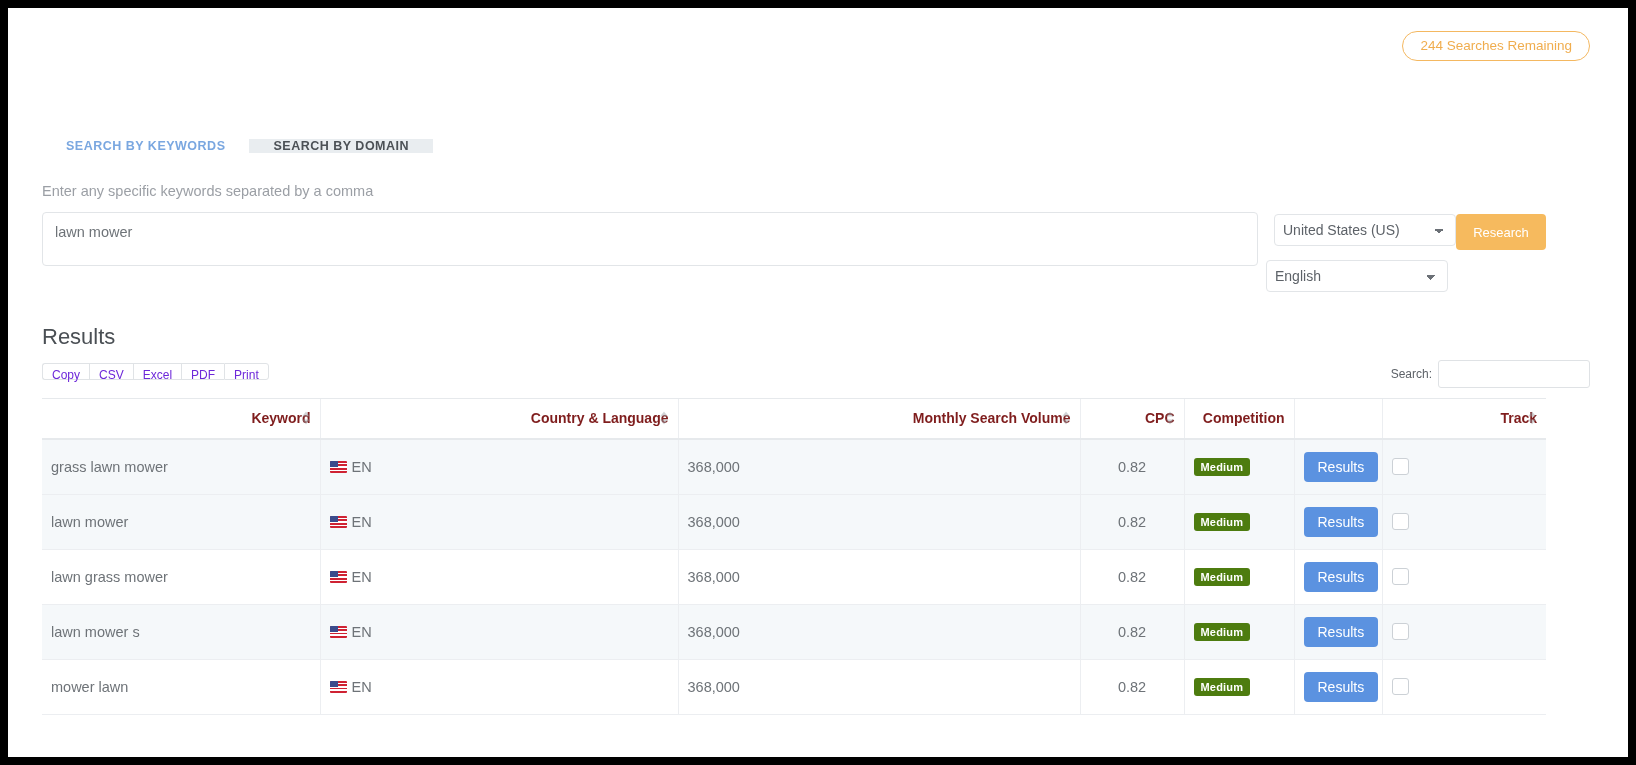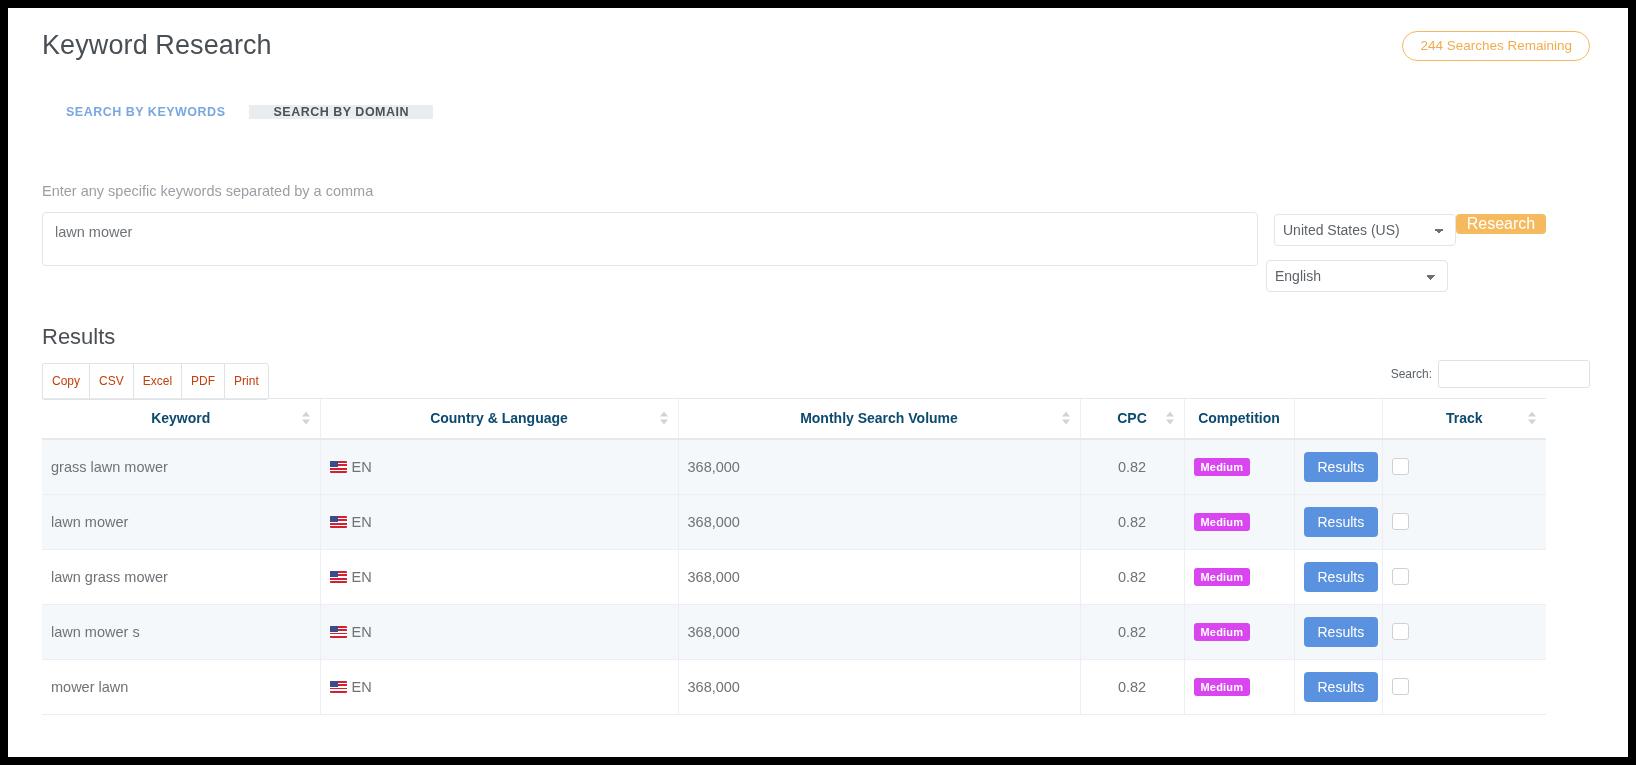--- a/index.html
+++ b/index.html
@@ -51,21 +51,21 @@
     background: #fff;
     white-space: nowrap;
   }
 
   
   .tabs {
     position: absolute;
     left: 8px;
     top: 97px;
     display: flex;
-    align-items: flex-start;
+    align-items: flex-end;
     height: 48px;
   }
   .tab {
     display: flex;
     align-items: center;
     padding: 0 24px;
     font-size: 12.5px;
     font-weight: 700;
     letter-spacing: .5px;
     cursor: pointer;
@@ -125,53 +125,53 @@
     background-size: 5px 5px, 5px 5px;
     background-repeat: no-repeat;
   }
   .select-country { top: 206px; margin-left: 8px; }
   .select-language { top: 252px; }
   .research-btn {
     position: absolute;
     left: 1422px;
     top: 206px;
     width: 90px;
-    height: 20px;
+    height: 36px;
     background: #f6ba5e;
     border: none;
     border-radius: 4px;
     color: #ffffff;
-    font-size: 16px;
+    font-size: 13px;
     cursor: pointer;
     font-family: "Liberation Sans", sans-serif;
   }
 
   
   .results-title {
     position: absolute;
     left: 8px;
     top: 316px;
     font-size: 22px;
     color: #4a4f54;
     font-weight: 400;
   }
   .export-group {
     position: absolute;
     left: 8px;
     top: 355px;
     display: flex;
   }
   .export-btn {
-    height: 37px;
+    height: 17px;
     line-height: 23px;
     padding: 0 9px;
     border: 1px solid #e0e3e6;
     border-right: none;
     background: #fff;
-    color: #c2410c;
+    color: #6d28d9;
     font-size: 12px;
     cursor: pointer;
     font-family: "Liberation Sans", sans-serif;
   }
   .export-btn:first-child { border-radius: 3px 0 0 3px; }
   .export-btn:last-child { border-right: 1px solid #e0e3e6; border-radius: 0 3px 3px 0; }
 
   .search-filter {
     position: absolute;
     right: 12px;
@@ -202,24 +202,24 @@
     left: 8px;
     top: 390px;
     width: 1504px;
   }
   table.kw {
     width: 1504px;
     border-collapse: collapse;
     table-layout: fixed;
   }
   table.kw th {
-    text-align: center;
+    text-align: right;
     font-size: 14px;
     font-weight: 700;
-    color: #0c4a6e;
+    color: #7f1d1d;
     padding: 10px 9px;
     border-top: 1px solid #e6e9ec;
     border-bottom: 2px solid #e6e9ec;
     border-left: 1px solid #eceef1;
     position: relative;
     vertical-align: middle;
     height: 40px;
   }
   table.kw th:first-child { border-left: none; }
   table.kw td {
@@ -277,21 +277,21 @@
     content: "";
     position: absolute;
     left: 0; top: 0;
     width: 8px; height: 6.5px;
     background: #3b4b8c;
   }
   .lang-cell { color: #6e7378; font-size: 14.5px; white-space: nowrap; }
 
   .badge-comp {
     display: inline-block;
-    background: #d946ef;
+    background: #4d7c0f;
     color: #ffffff;
     font-size: 11px;
     font-weight: 700;
     border-radius: 3px;
     padding: 3px 7px;
     letter-spacing: .2px;
   }
   .results-btn {
     display: inline-block;
     background: #5b92e0;
@@ -315,21 +315,20 @@
     -webkit-appearance: none;
     vertical-align: middle;
   }
 </style>
 </head>
 <body>
 
 <div class="screen">
   <div class="inner">
 
-    <h1 class="page-title">Keyword Research</h1>
 
     <div class="searches-badge">244 Searches Remaining</div>
 
     <div class="tabs">
       <button class="tab link">SEARCH BY KEYWORDS</button>
       <button class="tab active">SEARCH BY DOMAIN</button>
     </div>
 
     <div class="form-hint">Enter any specific keywords separated by a comma</div>
 

